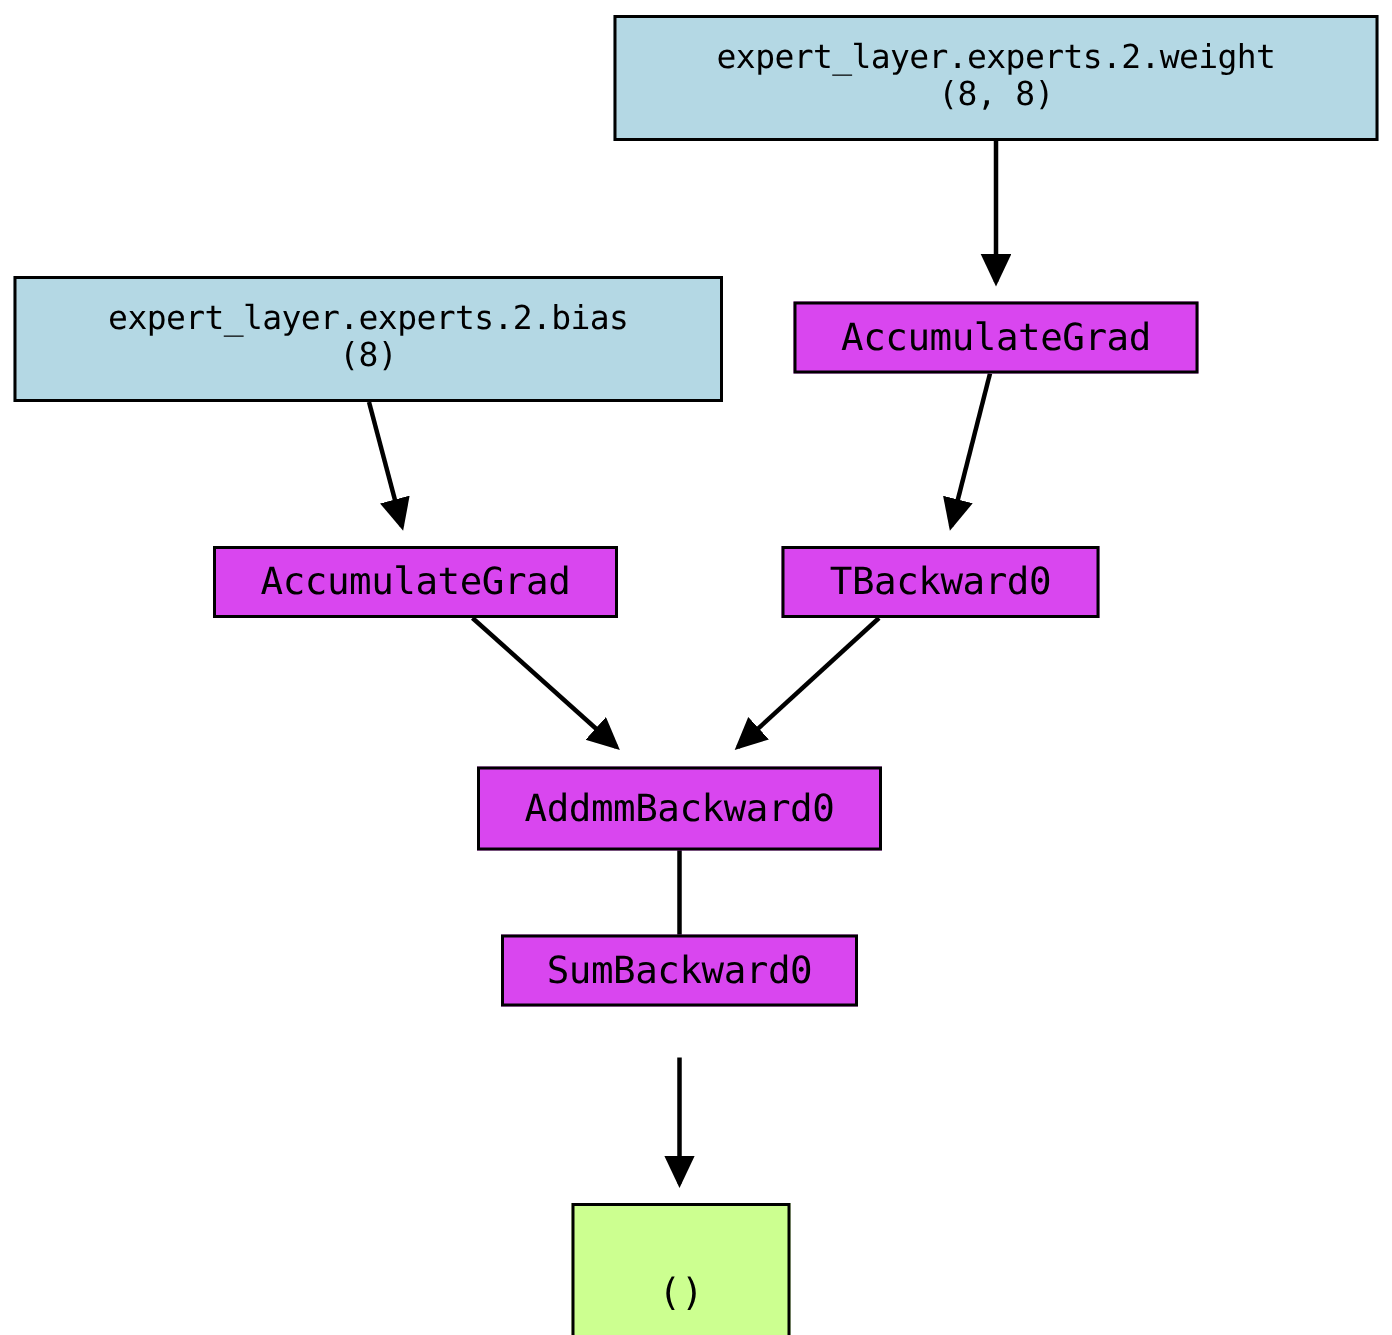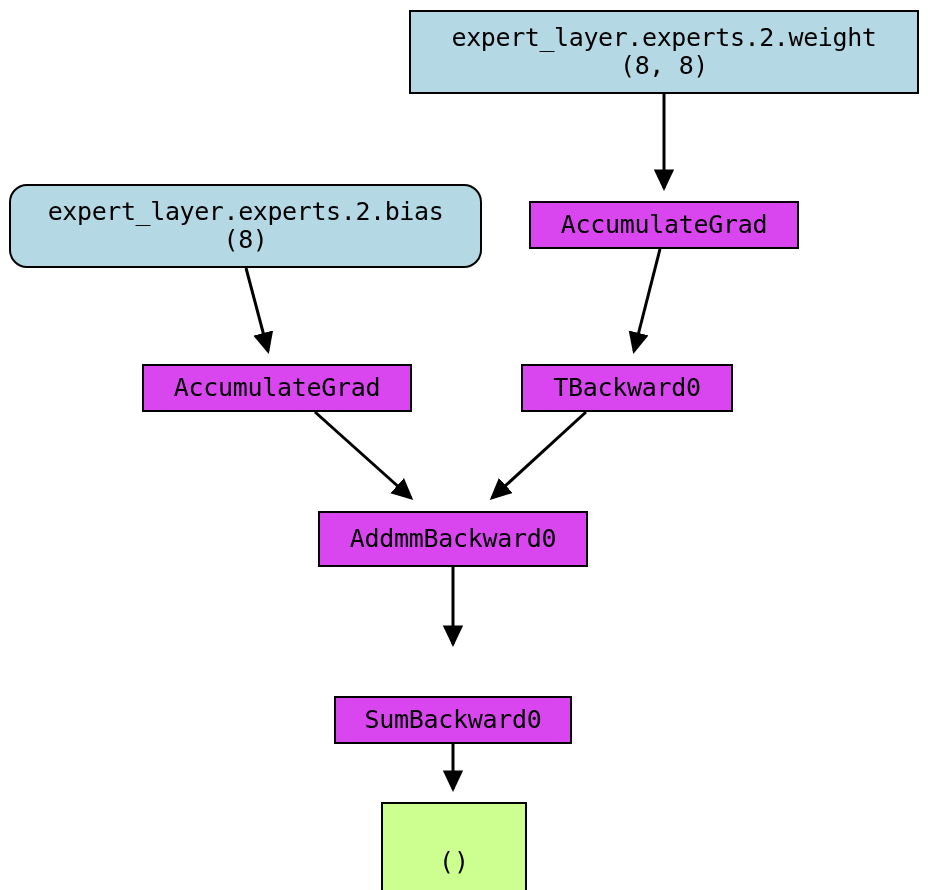--- a/index.html
+++ b/index.html
@@ -30,21 +30,21 @@
     display: flex;
     flex-direction: column;
     align-items: center;
     justify-content: center;
     text-align: center;
     color: #000000;
     z-index: 2;
   }
   .node-param {
     background: #b4d8e4;
-    font-size: 25px;
+    font-size: 22px;
     line-height: 1.12;
     letter-spacing: -0.4px;
     padding: 2px 10px;
   }
   .node-op {
     background: #d946ef;
     font-size: 25px;
     line-height: 1.1;
     letter-spacing: -0.3px;
   }
@@ -85,42 +85,42 @@
     <path d="M 453 559 L 453 644" stroke="#000000" stroke-width="3" fill="none" marker-end="url(#arrowhead)"></path>
 
     <path d="M 453 705 L 453 789" stroke="#000000" stroke-width="3" fill="none" marker-end="url(#arrowhead)"></path>
   </svg>
 
   <div class="node node-param" style="left:409px; top:10px; width:510px; height:84px;">
     <span class="param-name">expert_layer.experts.2.weight</span>
     <span class="param-shape">(8, 8)</span>
   </div>
 
-  <div class="node node-param" style="left:9px; top:184px; width:473px; height:84px;border-radius:18px;">
+  <div class="node node-param" style="left:9px; top:184px; width:473px; height:84px;">
     <span class="param-name">expert_layer.experts.2.bias</span>
     <span class="param-shape">(8)</span>
   </div>
 
   <div class="node node-op" style="left:529px; top:201px; width:270px; height:48px;">
     <span class="op-label">AccumulateGrad</span>
   </div>
 
   <div class="node node-op" style="left:142px; top:364px; width:270px; height:48px;">
     <span class="op-label">AccumulateGrad</span>
   </div>
 
   <div class="node node-op" style="left:521px; top:364px; width:212px; height:48px;">
     <span class="op-label">TBackward0</span>
   </div>
 
   <div class="node node-op" style="left:318px; top:511px; width:270px; height:56px;">
     <span class="op-label">AddmmBackward0</span>
   </div>
 
-  <div class="node node-op" style="left:334px; top:696px; width:238px; height:48px;">
+  <div class="node node-op" style="left:334px; top:623px; width:238px; height:48px;">
     <span class="op-label">SumBackward0</span>
   </div>
 
   <div class="node node-output" style="left:381px; top:802px; width:146px; height:92px;">
     <span class="out-label">()</span>
   </div>
 
 </div>
 
 </body></html>

